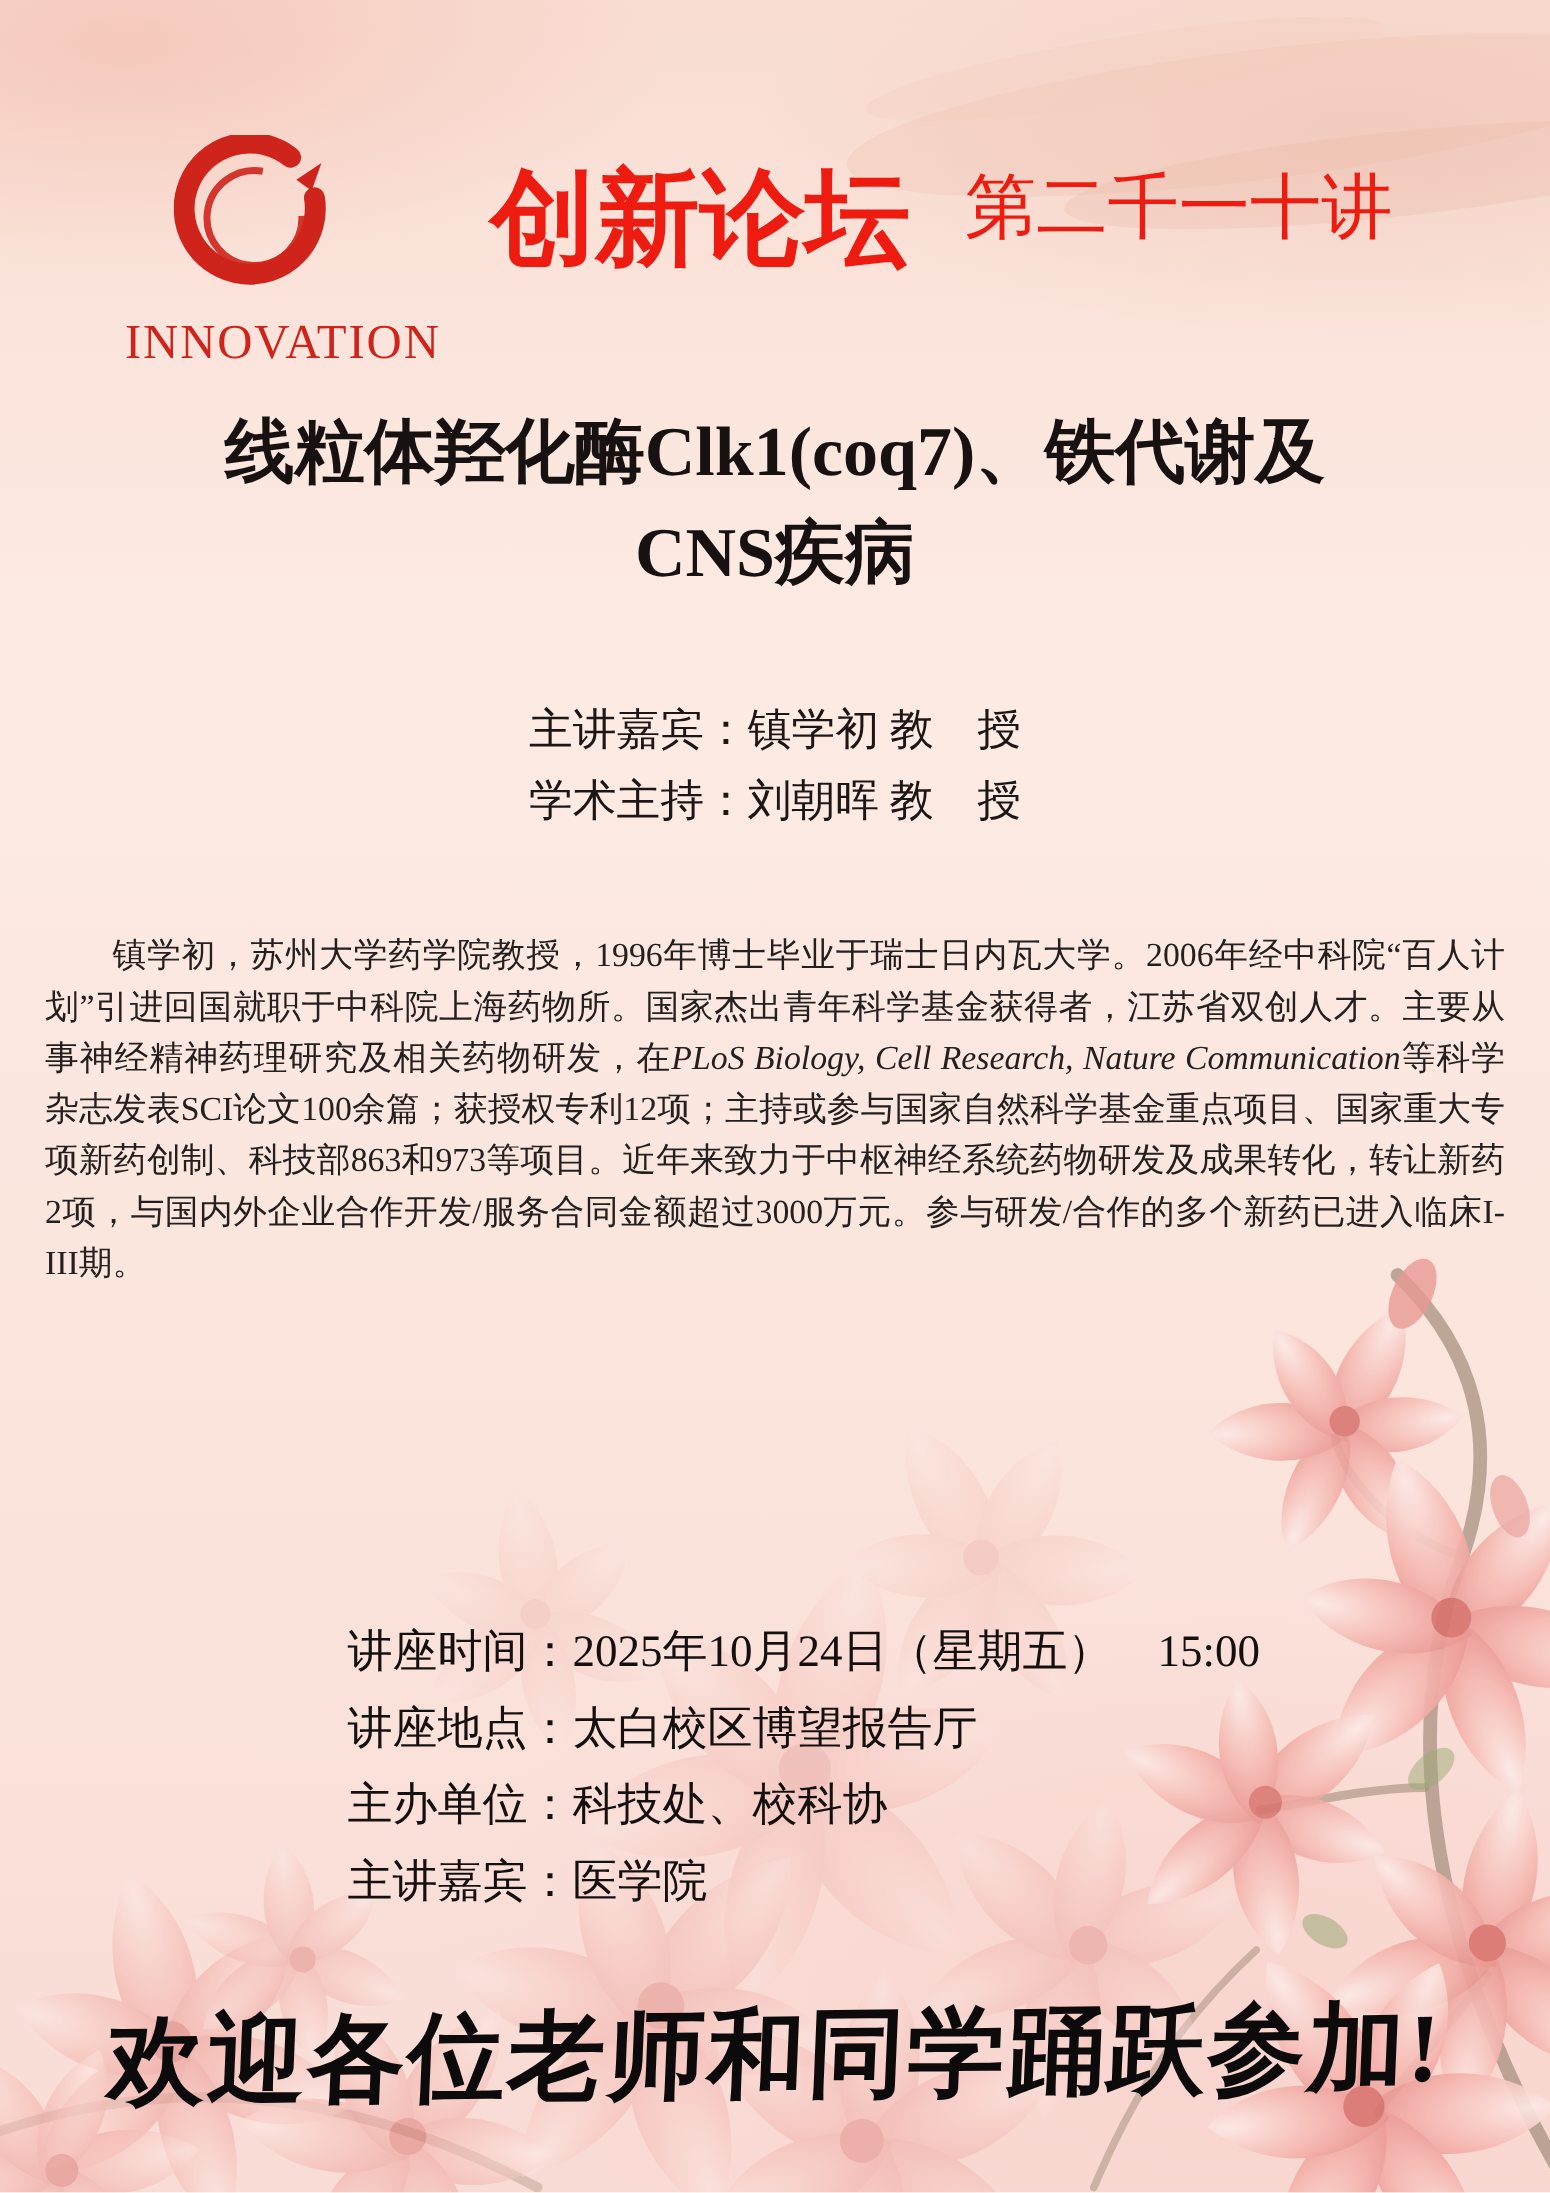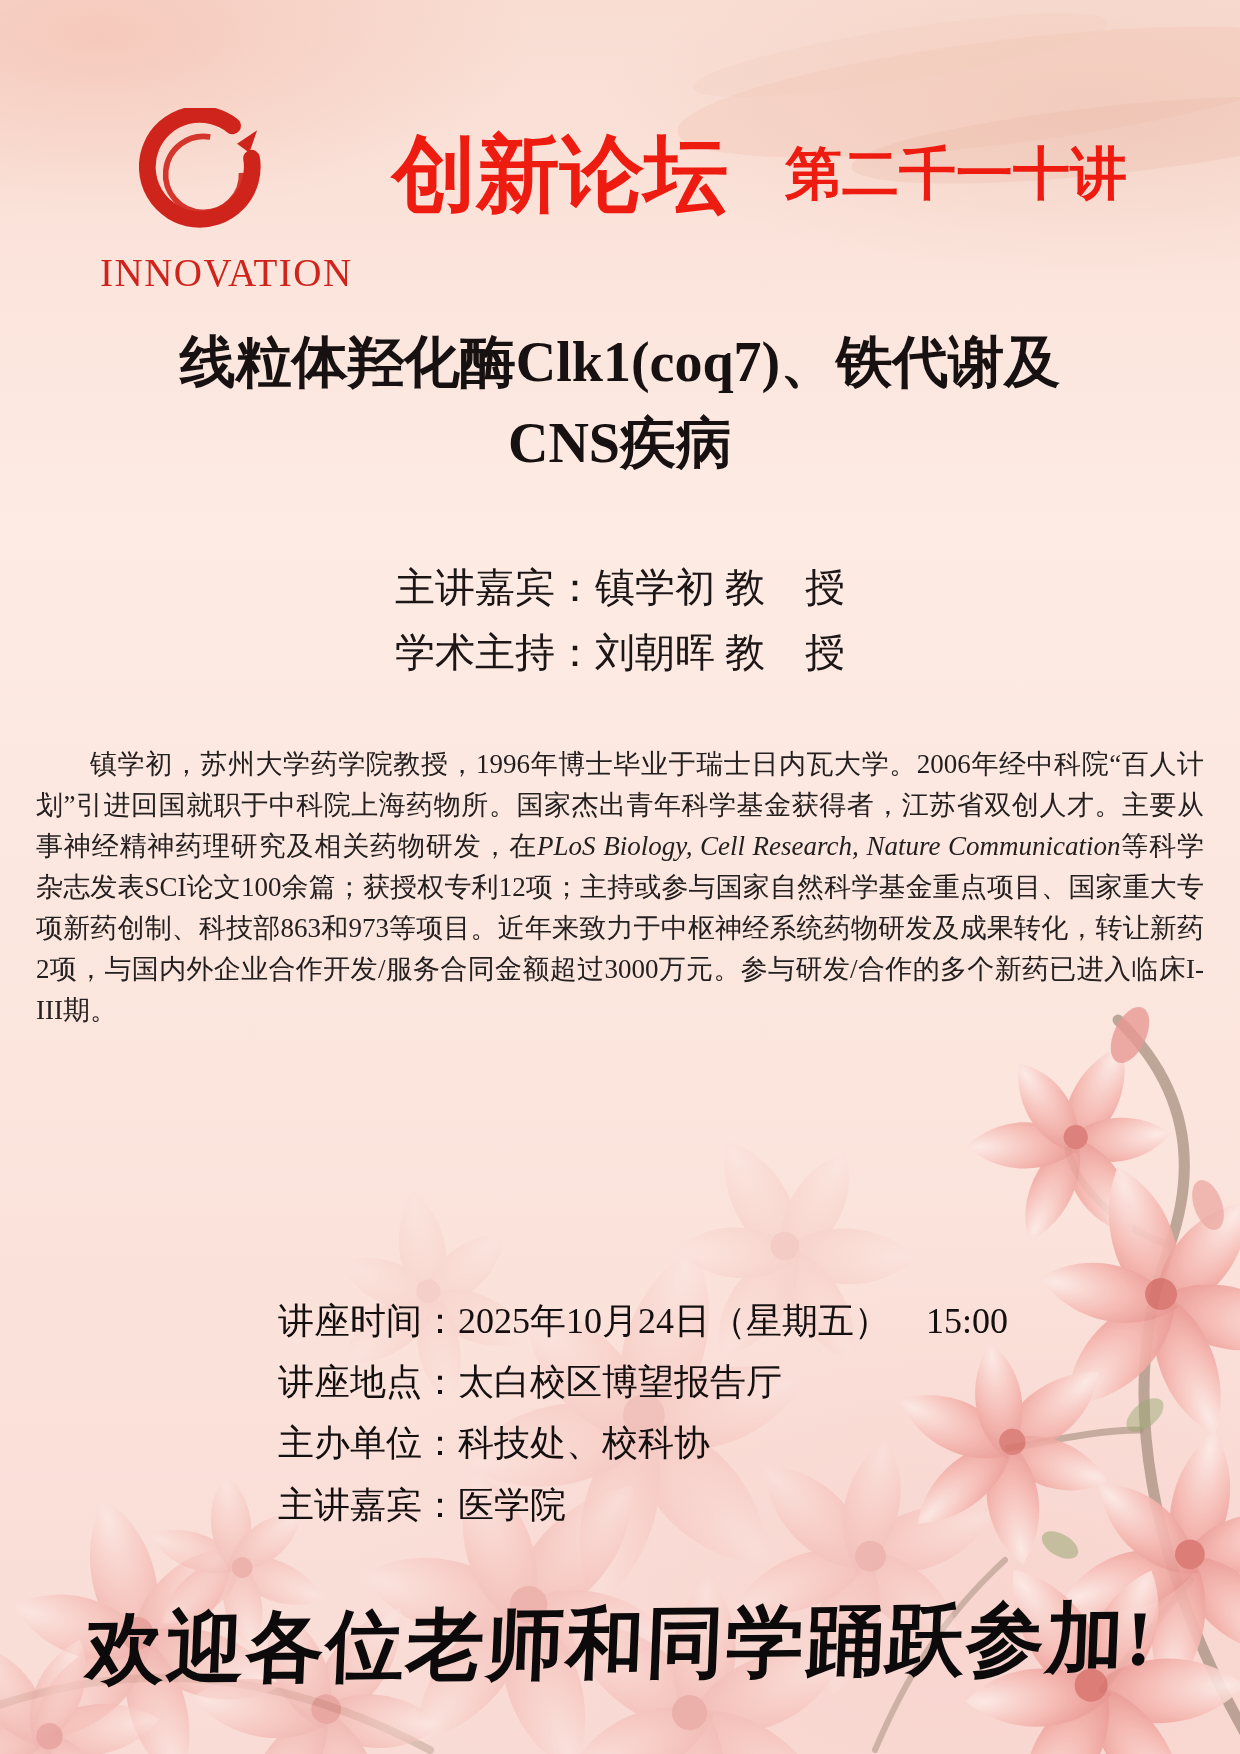--- a/index.html
+++ b/index.html
@@ -20,50 +20,50 @@
 
   .logo-block { left: 100px; top: 108px; width: 215px; text-align: center; }
   .logo-word {
     margin-top: 4px;
     color: var(--logo_red, #cf241b);
     font-size: 39px;
     letter-spacing: 1.5px;
     font-family: "Liberation Serif", serif;
   }
 
-  .forum-row { left: 392px; top: 128px; display: flex; align-items: flex-end; gap: 57px; white-space: nowrap; }
+  .forum-row { left: 392px; top: 128px; display: flex; align-items: flex-start; gap: 44px; white-space: nowrap; }
   .forum-title {
     font-family: "Liberation Sans", sans-serif;
     font-weight: 700;
     font-size: 84px;
     line-height: 1.1;
     color: var(--accent_red, #ee1c10);
   }
   .lecture-number {
     font-family: "Liberation Sans", sans-serif;
-    font-weight: 700;
+    font-weight: 400;
     font-size: 57px;
     color: var(--accent_red, #ee1c10);
     padding-bottom: 7px;
   }
 
   .main-title {
     left: 0; top: 322px; width: 100%;
     text-align: center;
     font-weight: 700;
     font-size: 56px;
     line-height: 1.44;
     color: var(--text_black, #171111);
     margin: 0;
   }
 
   .speakers {
     left: 0; top: 556px; width: 100%;
     text-align: center;
-    font-size: 40px;
+    font-size: 35px;
     line-height: 1.62;
     color: #1c1616;
   }
 
   .bio {
     left: 36px; top: 744px; width: 1168px;
     font-size: 27px;
     line-height: 1.52;
     text-align: justify;
     text-justify: inter-ideograph;

